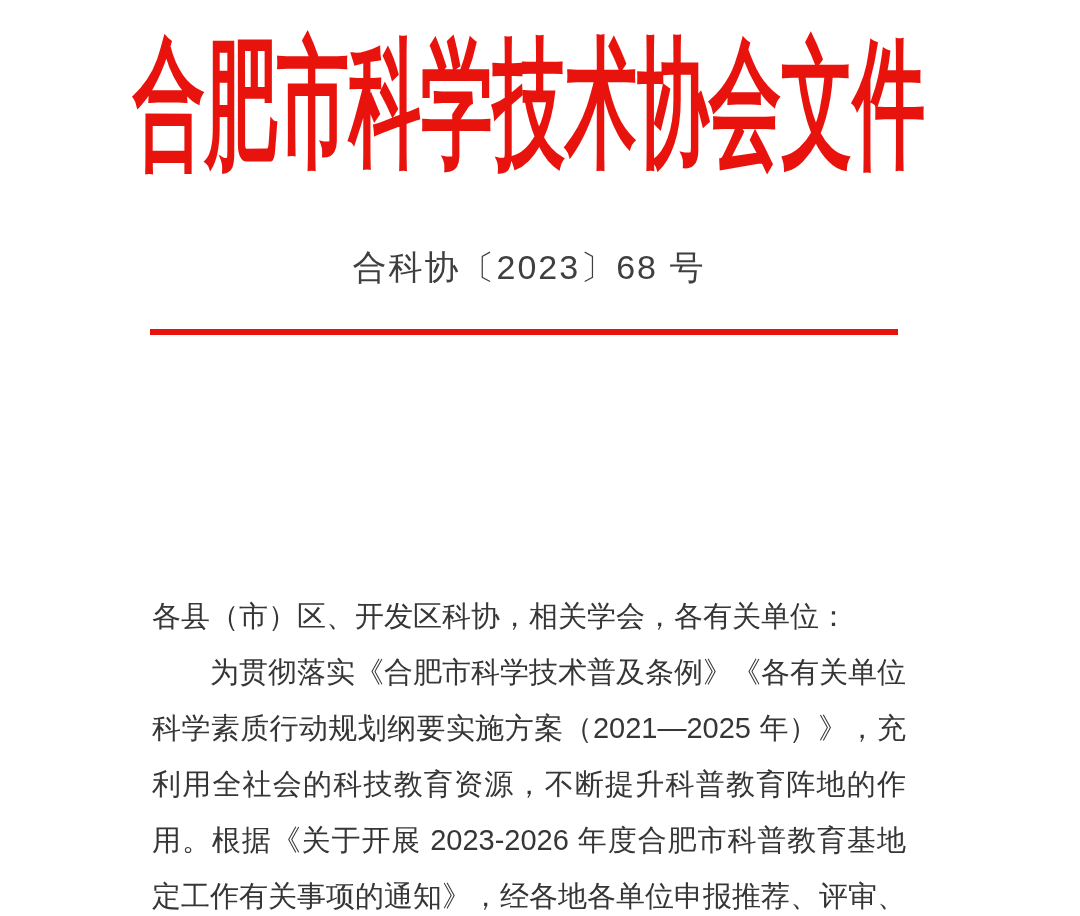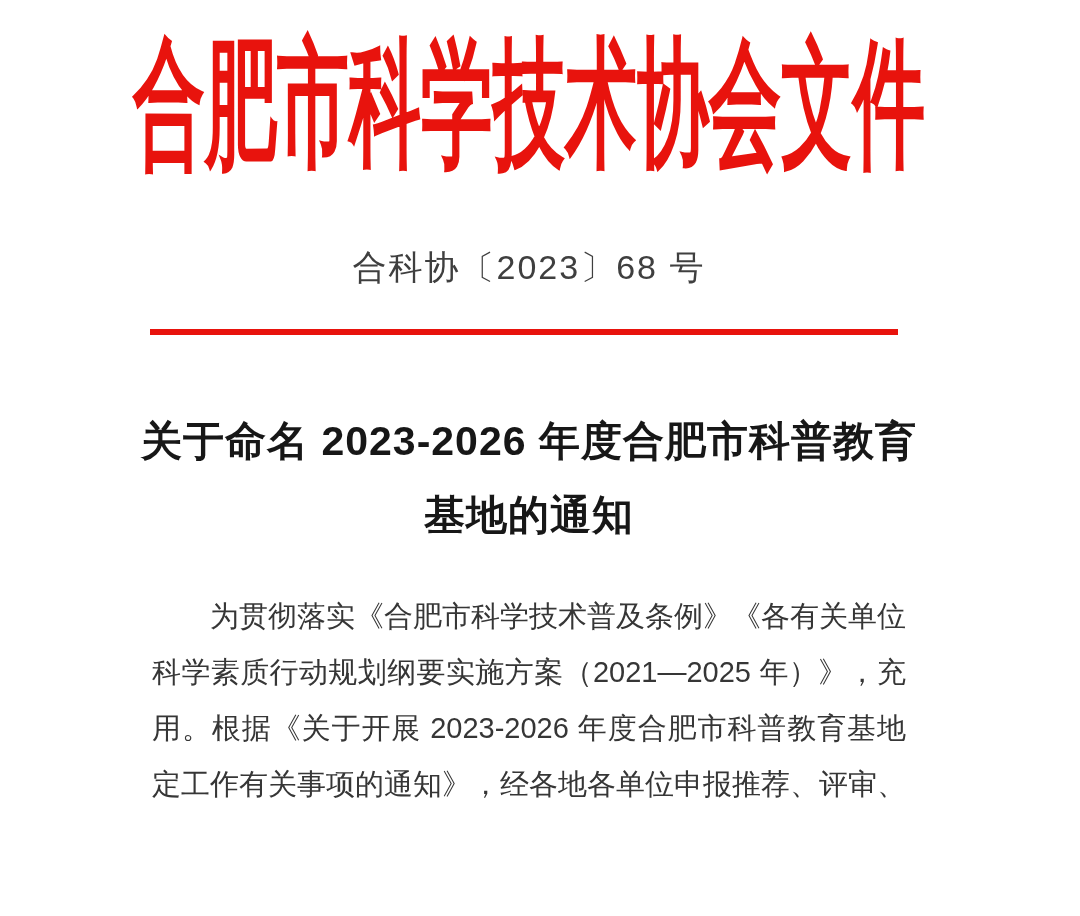--- a/index.html
+++ b/index.html
@@ -103,26 +103,24 @@
 
 <div class="page">
   <div class="content">
 
     <div class="org-title">合肥市科学技术协会文件</div>
 
     <div class="doc-number">合科协〔2023〕68 号</div>
 
     <div class="red-rule"></div>
 
-    <h1 class="doc-title">
-      <span class="t-line">关于命名 2023-2026 年度合肥市科普教育</span>
-      <span class="t-line">基地的通知</span>
-    </h1>
 
     <div class="body-text">
+      <div class="line">各县（市）区、开发区科协，相关学会，各有关单位：</div>
       <div class="line just indent">为贯彻落实《合肥市科学技术普及条例》《各有关单位</div>
       <div class="line just">科学素质行动规划纲要实施方案（2021—2025 年）》，充分</div>
+      <div class="line just">利用全社会的科技教育资源，不断提升科普教育阵地的作</div>
       <div class="line just">用。根据《关于开展 2023-2026 年度合肥市科普教育基地认</div>
       <div class="line just">定工作有关事项的通知》，经各地各单位申报推荐、评审、</div>
     </div>
 
   </div>
 </div>
 
 </body></html>

